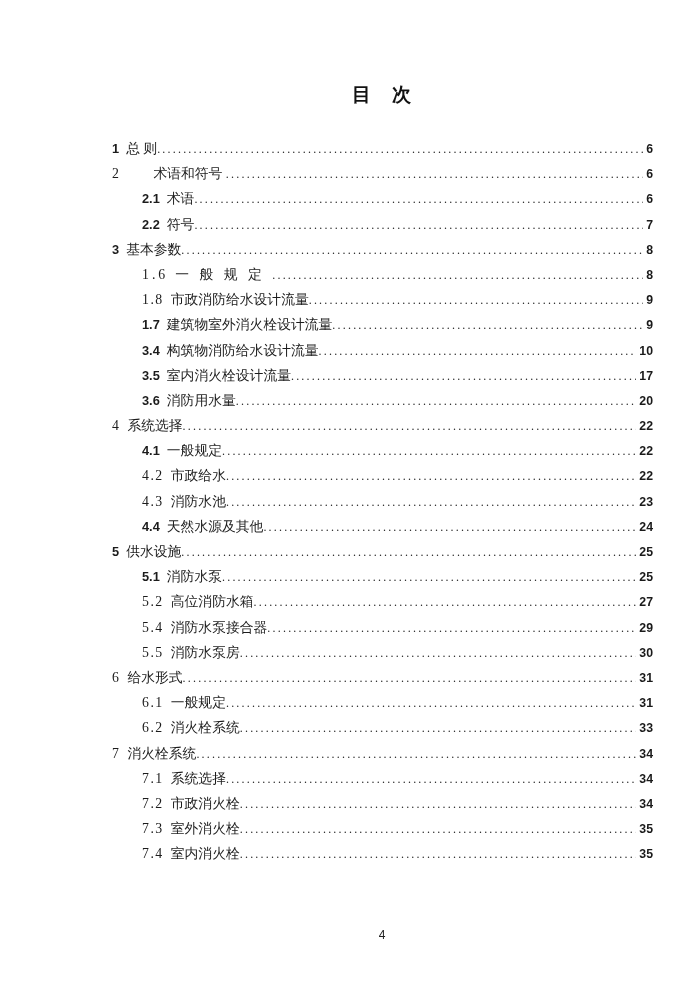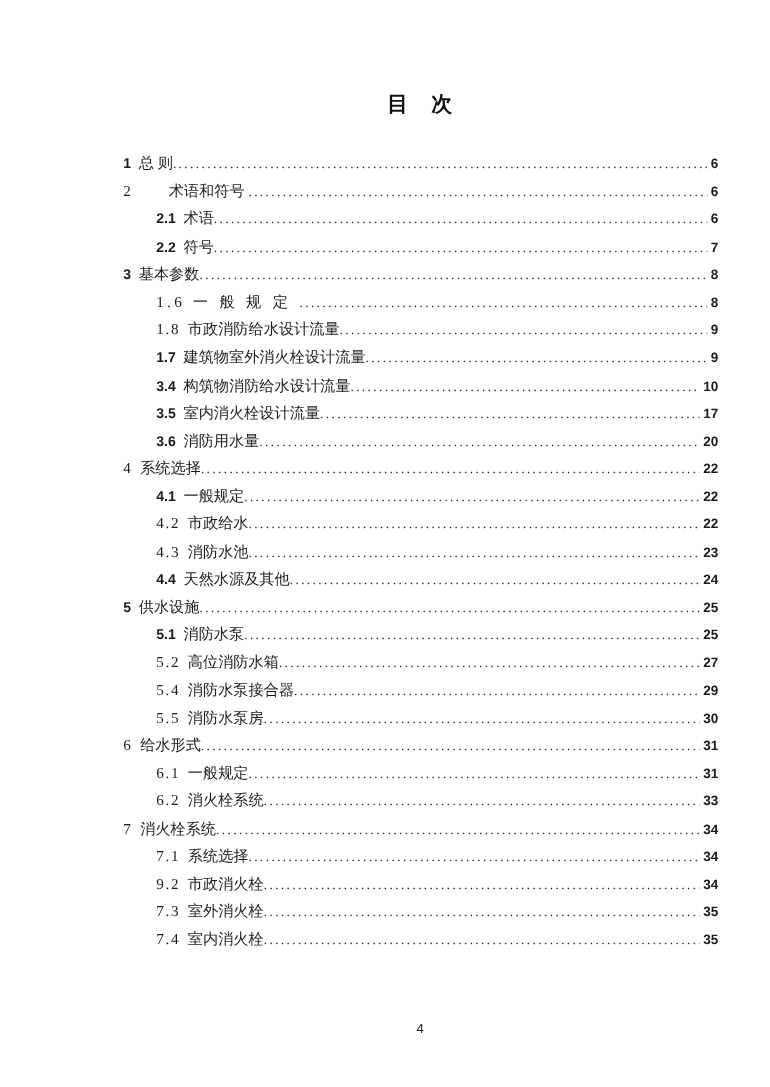--- a/index.html
+++ b/index.html
@@ -254,21 +254,21 @@
         <span class="leader"></span>
         <span class="entry-page">34</span>
       </div>
       <div class="toc-row level-2">
         <span class="entry-num num-s">7.1</span>
         <span class="entry-title">系统选择</span>
         <span class="leader"></span>
         <span class="entry-page">34</span>
       </div>
       <div class="toc-row level-2">
-        <span class="entry-num num-s">9.2</span>
+        <span class="entry-num num-s">7.2</span>
         <span class="entry-title">市政消火栓</span>
         <span class="leader"></span>
         <span class="entry-page">34</span>
       </div>
       <div class="toc-row level-2">
         <span class="entry-num num-s">7.3</span>
         <span class="entry-title">室外消火栓</span>
         <span class="leader"></span>
         <span class="entry-page">35</span>
       </div>

